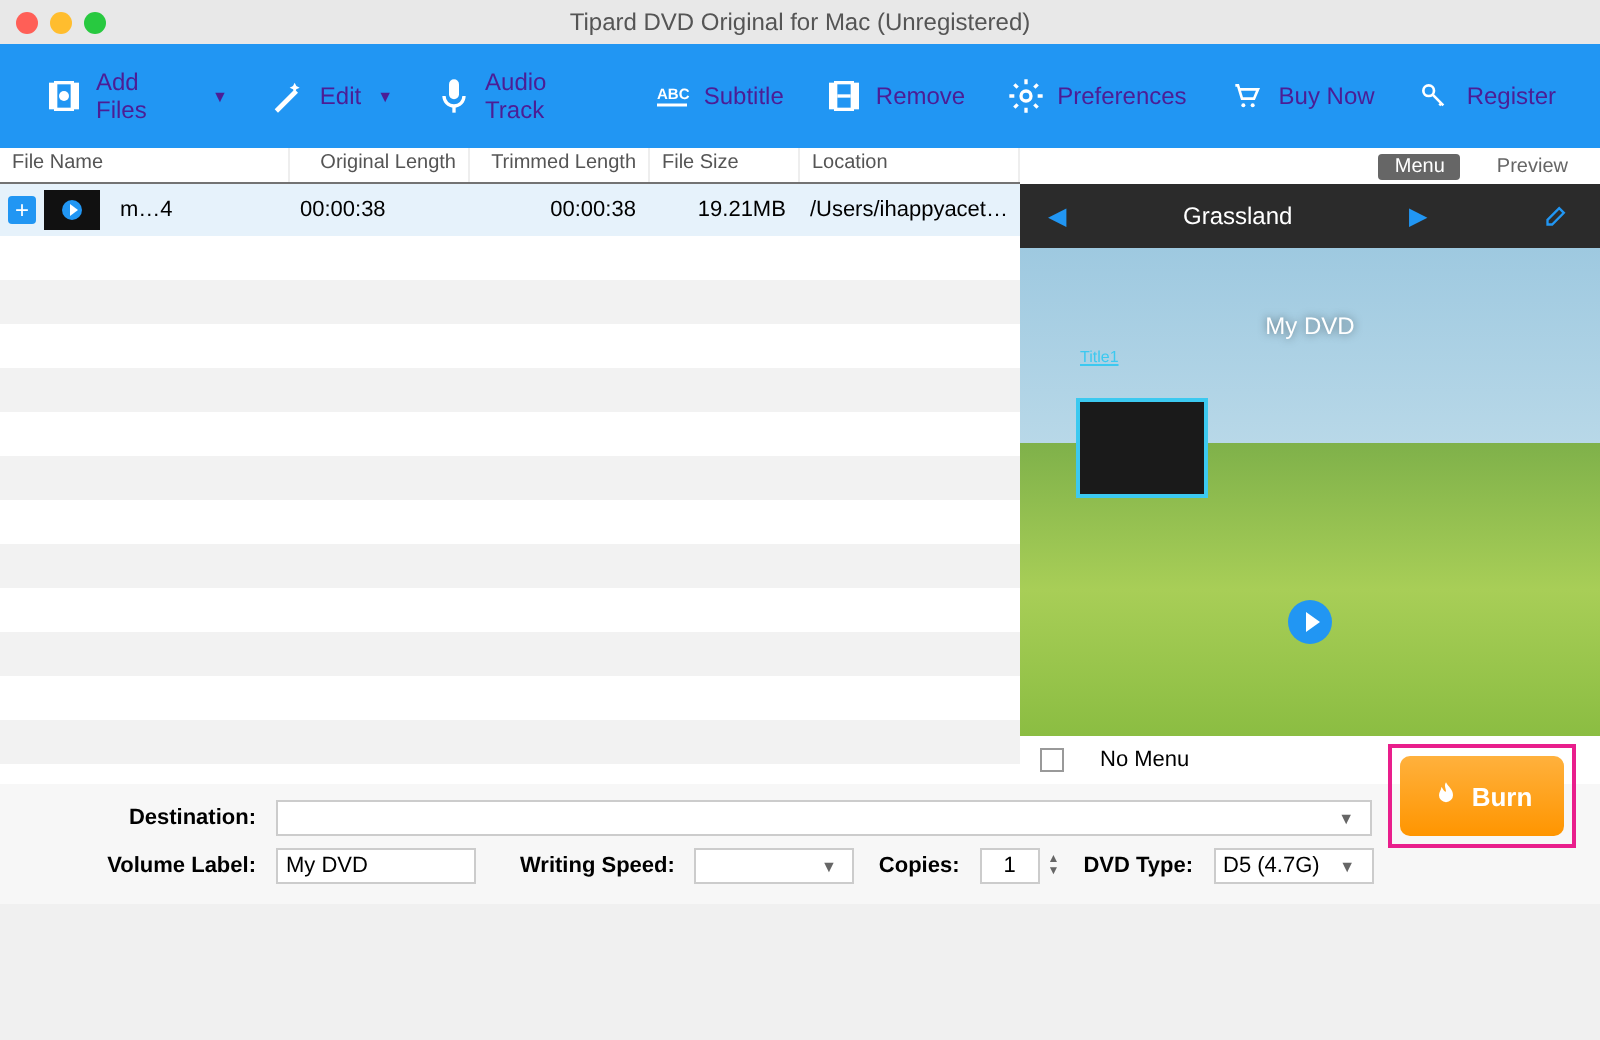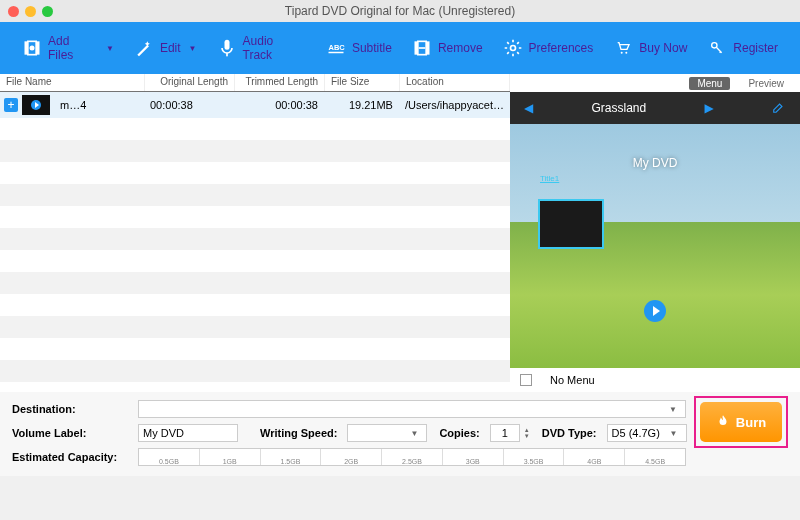--- a/index.html
+++ b/index.html
@@ -42,21 +42,21 @@
 .preview-img { flex: 1; background: linear-gradient(to bottom, #9ec9e0 0%, #b8d8e8 40%, #7fb14a 40%, #a8ce57 70%, #8bbd42 100%); position: relative; }
 .preview-title { position: absolute; top: 32px; left: 50%; transform: translateX(-50%); color: #fff; font-size: 12px; text-shadow: 0 0 4px rgba(0,0,0,0.5); }
 .preview-thumb { position: absolute; top: 75px; left: 28px; width: 66px; height: 50px; background: #1a1a1a; border: 2px solid #3cc9f0; }
 .preview-thumb-label { position: absolute; top: 50px; left: 30px; color: #3cc9f0; font-size: 8px; text-decoration: underline; }
 .preview-play { position: absolute; bottom: 46px; left: 50%; transform: translateX(-50%); width: 22px; height: 22px; border-radius: 50%; background: #2196f3; display: flex; align-items: center; justify-content: center; cursor: pointer; }
 .preview-play::after { content: ""; border-left: 7px solid #fff; border-top: 5px solid transparent; border-bottom: 5px solid transparent; margin-left: 2px; }
 .no-menu-row { height: 24px; display: flex; align-items: center; padding: 4px 10px; font-size: 11px; gap: 18px; background: #fff; }
 .checkbox { width: 12px; height: 12px; border: 1px solid #999; background: #fff; }
 .bottom-panel { padding: 8px 12px 4px; background: #f7f7f7; }
 .form-row { display: flex; align-items: center; margin-bottom: 6px; font-size: 11px; gap: 4px; }
-.label { width: 122px; font-weight: bold; padding-right: 6px; }
+.label { width: 122px; text-align: right; font-weight: bold; padding-right: 6px; }
 .select-wide { flex: 1; height: 18px; border: 1px solid #ccc; background: #fff; font-size: 11px; padding: 0 4px; }
 .select-sm { width: 80px; height: 18px; border: 1px solid #ccc; background: #fff; display: flex; align-items: center; justify-content: space-between; padding: 0 4px; }
 .input-sm { width: 100px; height: 18px; border: 1px solid #ccc; background: #fff; padding: 0 4px; font-size: 11px; }
 .copies-input { width: 30px; height: 18px; border: 1px solid #ccc; text-align: center; font-size: 11px; }
 .dvdtype { width: 80px; }
 .burn-container { border: 2px solid #e91e8c; padding: 4px; }
 .burn-btn { width: 82px; height: 40px; background: linear-gradient(#ffb13d, #ff9500); border-radius: 5px; color: #fff; display: flex; align-items: center; justify-content: center; gap: 6px; font-size: 13px; font-weight: bold; cursor: pointer; }
 .capacity-bar { flex: 1; height: 18px; border: 1px solid #ccc; background: #fff; position: relative; }
 .capacity-ticks { position: absolute; inset: 0; display: flex; }
 .tick { flex: 1; border-left: 1px solid #ddd; font-size: 7px; color: #888; display: flex; align-items: flex-end; justify-content: center; }
@@ -233,36 +233,20 @@
     <div class="spinner">
         <span>▲</span>
         <span>▼</span>
       </div>
     <span class="label" style="width:auto;margin-left:8px;">DVD Type:</span>
     <div class="select-sm dvdtype">
       <span>D5 (4.7G)</span>
       <span class="down-arrow">▼</span>
     </div>
   </div>
-  <div class="form-row">
-    <span class="label">Estimated Capacity:</span>
-    <div class="capacity-bar" style="max-width:548px;">
-      <div class="capacity-ticks" id="ticks">
-          <div class="tick">0.5GB</div>
-          <div class="tick">1GB</div>
-          <div class="tick">1.5GB</div>
-          <div class="tick">2GB</div>
-          <div class="tick">2.5GB</div>
-          <div class="tick">3GB</div>
-          <div class="tick">3.5GB</div>
-          <div class="tick">4GB</div>
-          <div class="tick">4.5GB</div>
-        </div>
-    </div>
-  </div>
   <div class="bottom-right">
     <div class="burn-container">
       <div class="burn-btn">
         <span><svg viewBox="0 0 24 24" width="14" height="14">
               <path d="M12 2c2 4 6 6 6 11a6 6 0 01-12 0c0-3 2-4 2-7 2 2 2 4 4 4 0-3-2-5 0-8z" fill="#fff"></path>
             </svg></span>
         <span>Burn</span>
       </div>
     </div>
   </div>

